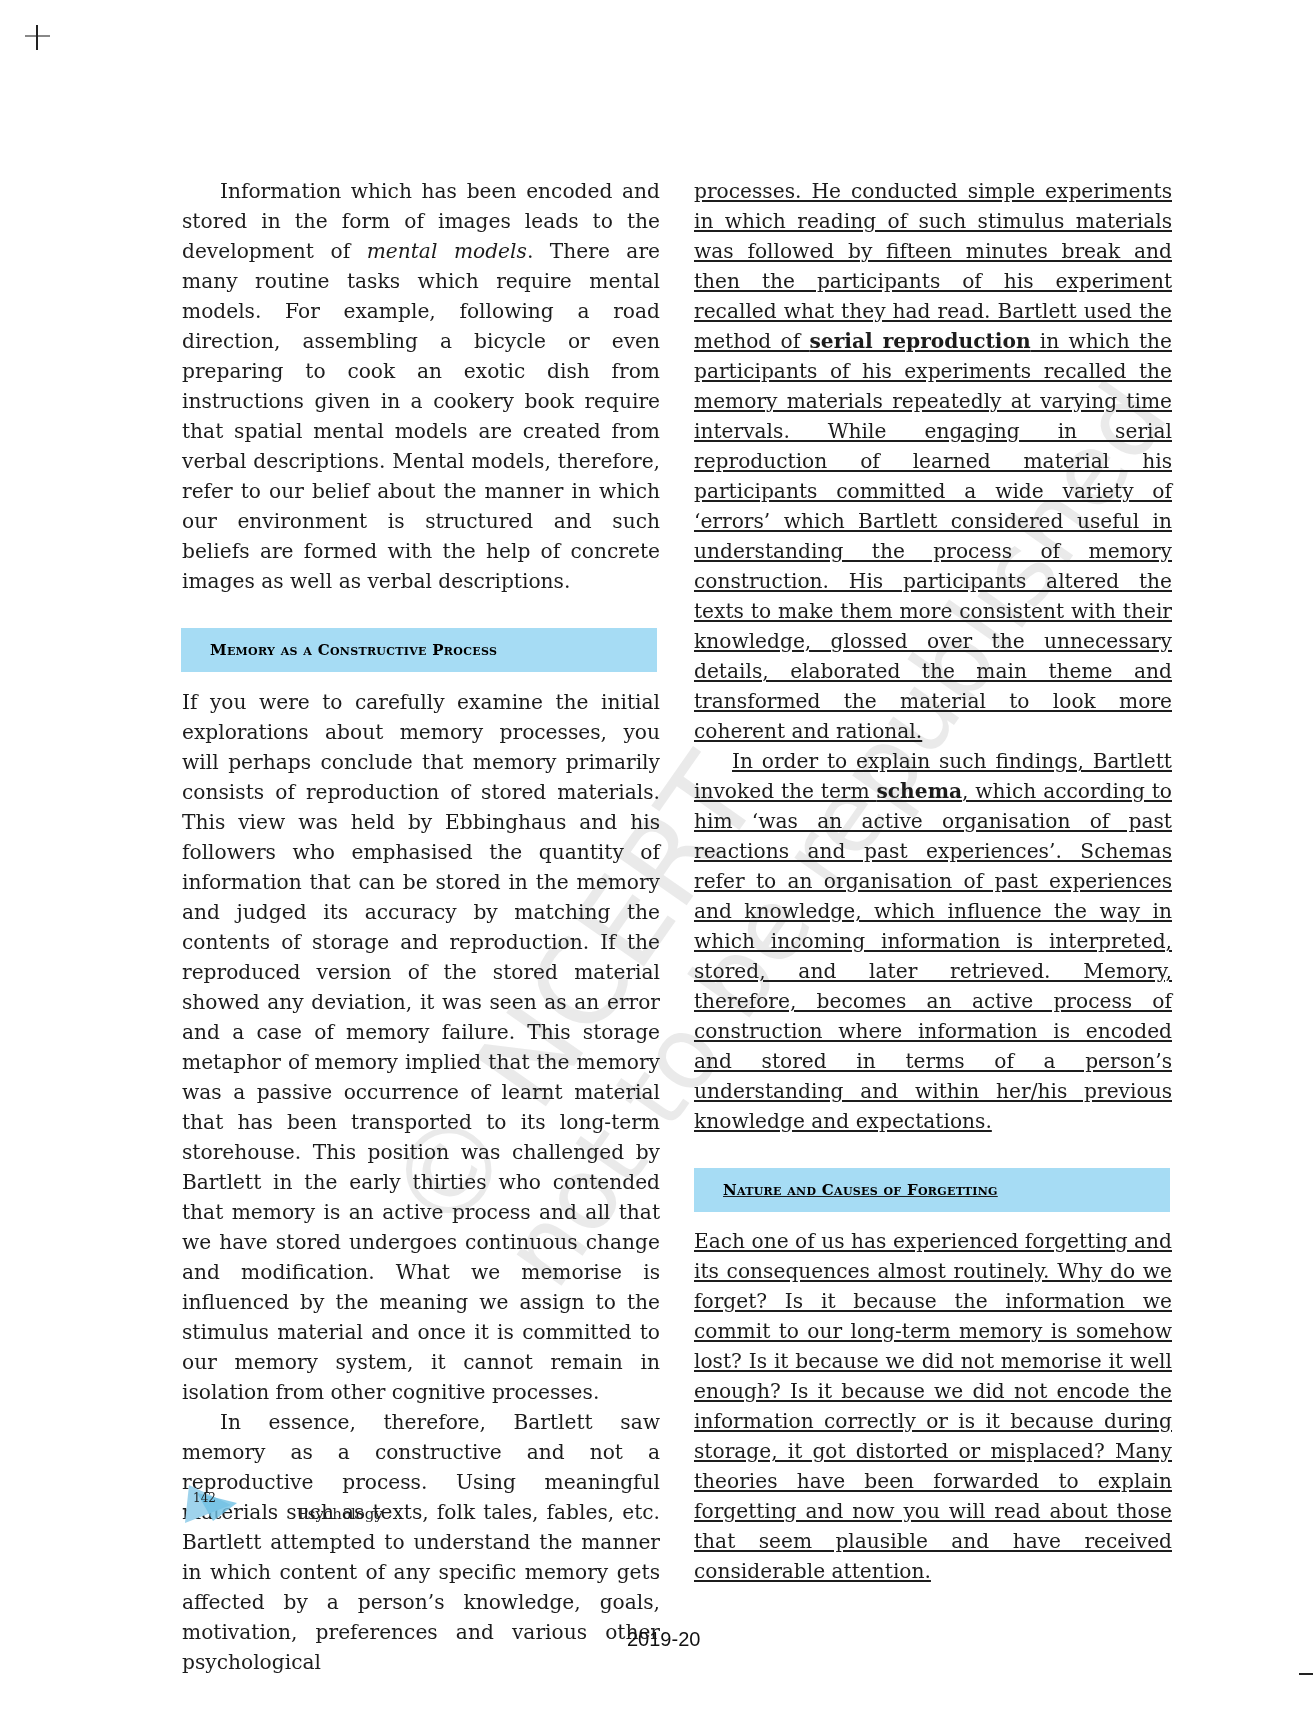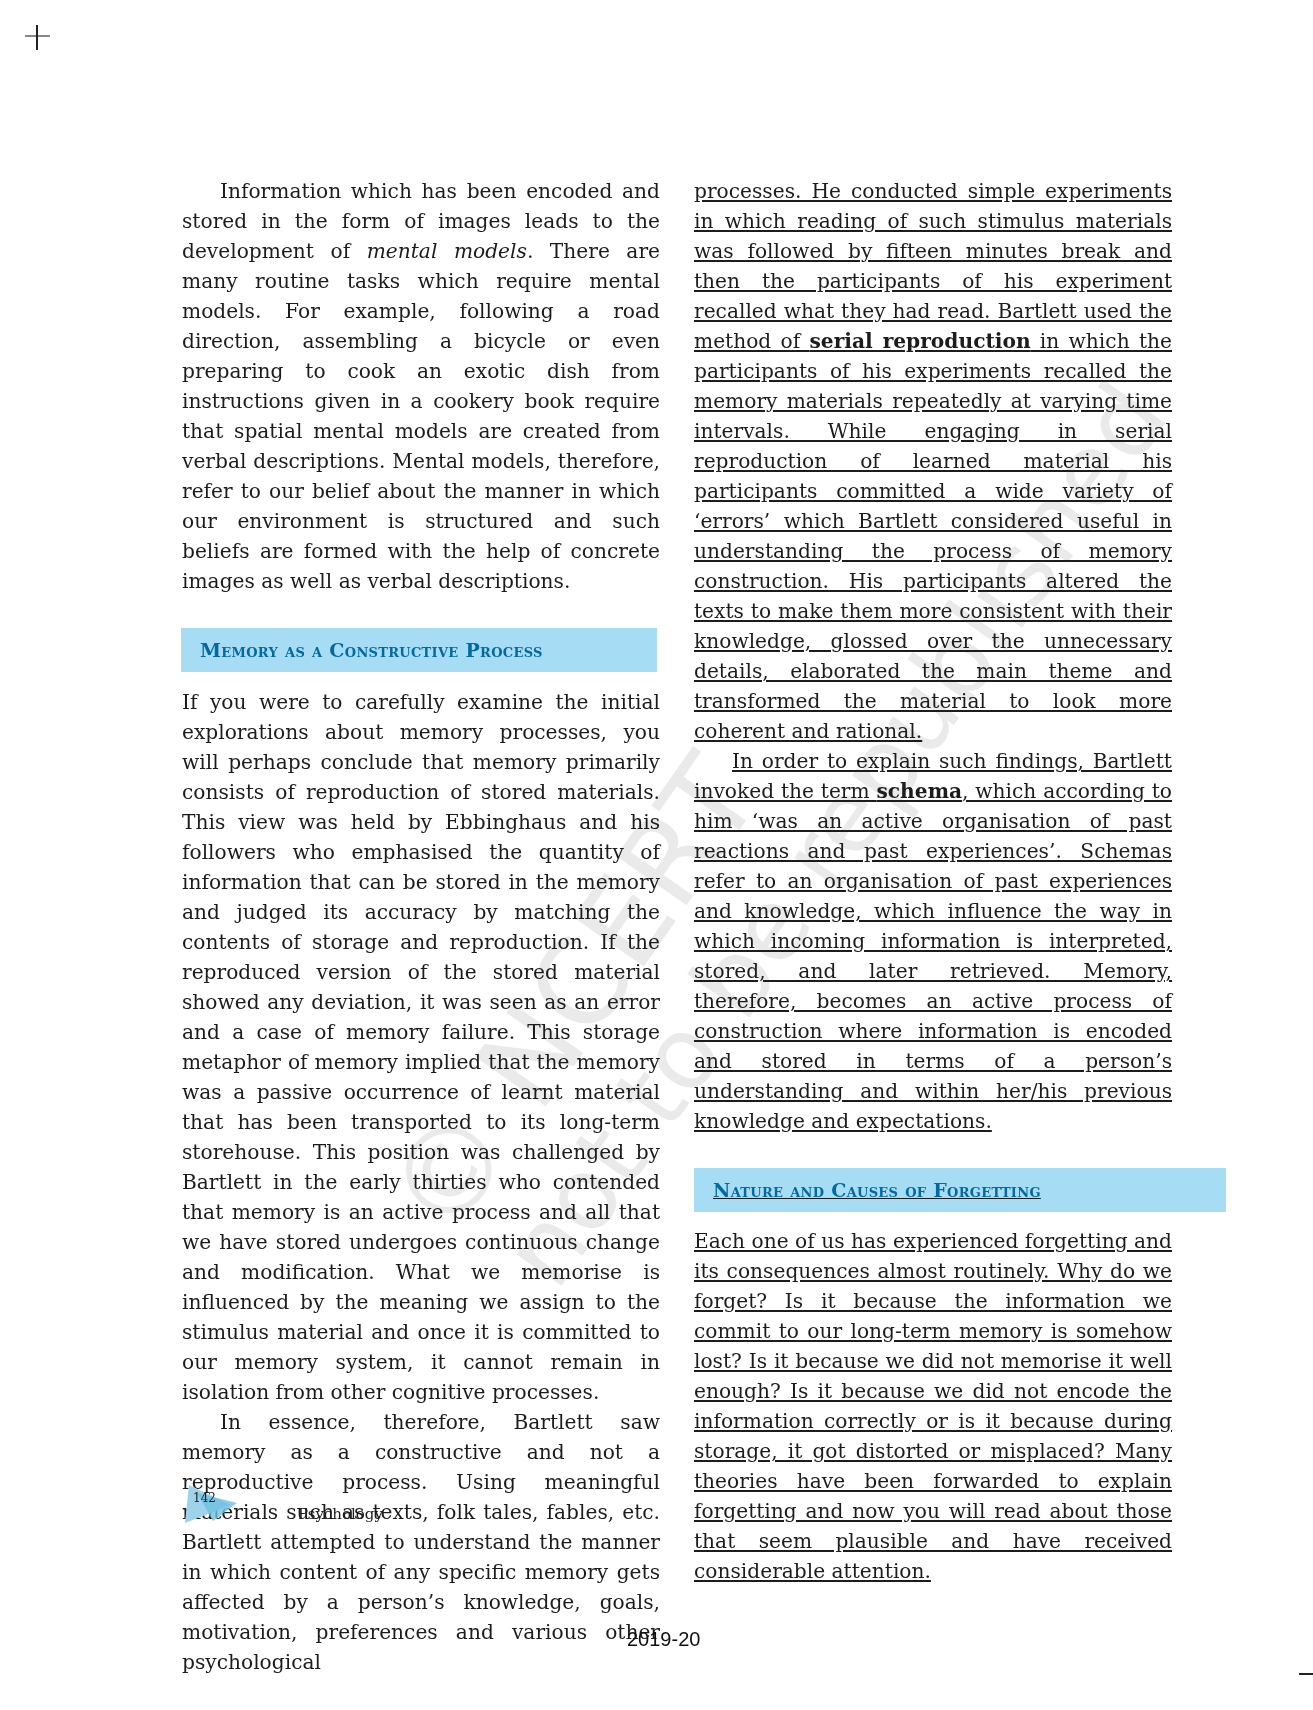--- a/index.html
+++ b/index.html
@@ -10,23 +10,23 @@
   .crop-mark-br { position:absolute; right:0; top:1673px; width:14px; height:2px; background:#222; }
 
   .col { position:absolute; top:176px; width:478px; font-size:20.2px; line-height:30px; text-align:justify; }
   .col-left { left:182px; }
   .col-right { left:694px;text-decoration:underline; }
   .col p { margin:0; }
   .col p.indent { text-indent:38px; }
   .col b { font-weight:bold; }
   .col i { font-style:italic; }
 
-  .section-heading { background:#a6dcf4; height:44px; display:flex; align-items:center; padding-left:19px; box-sizing:border-box; font-weight:bold; font-size:19px; letter-spacing:0.3px; font-variant:small-caps; color:#0369a1; }
+  .section-heading { background:#a6dcf4; height:44px; display:flex; align-items:center; padding-left:29px; box-sizing:border-box; font-weight:bold; font-size:15px; letter-spacing:0.3px; font-variant:small-caps; color:#000000; }
   .col-left .section-heading { margin:32px 0 15px -1px; width:476px; }
-  .col-right .section-heading { margin:32px 0 14px 0; width:532px; }
+  .col-right .section-heading { margin:32px 0 14px 0; width:476px; }
 
   .watermark { position:absolute; left:300px; top:620px; width:700px; height:600px; pointer-events:none; }
   .watermark span { position:absolute; font-family:"DejaVu Sans","Liberation Sans",sans-serif; font-size:118px; color:rgba(160,160,160,0.22); transform:rotate(-55deg); transform-origin:left top; white-space:nowrap; }
 
   .footer-badge { position:absolute; left:183px; top:1483px; width:56px; height:40px; }
   .footer-badge svg { position:absolute; left:0; top:0; }
   .page-number { position:absolute; left:193px; top:1491px; font-size:12px; color:#1a1a1a; }
   .book-title { position:absolute; left:286px; top:1505px; font-size:15px; color:#1a1a1a;margin-left:12px; }
   .year-stamp { position:absolute; left:627px; top:1628px; font-family:"Liberation Sans",sans-serif; font-size:20px; color:#111; }
 </style>

